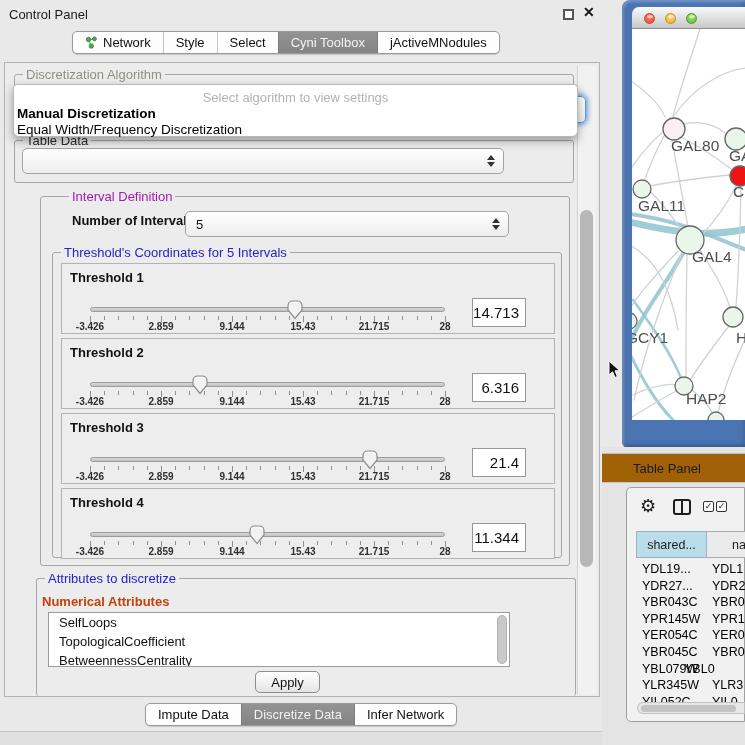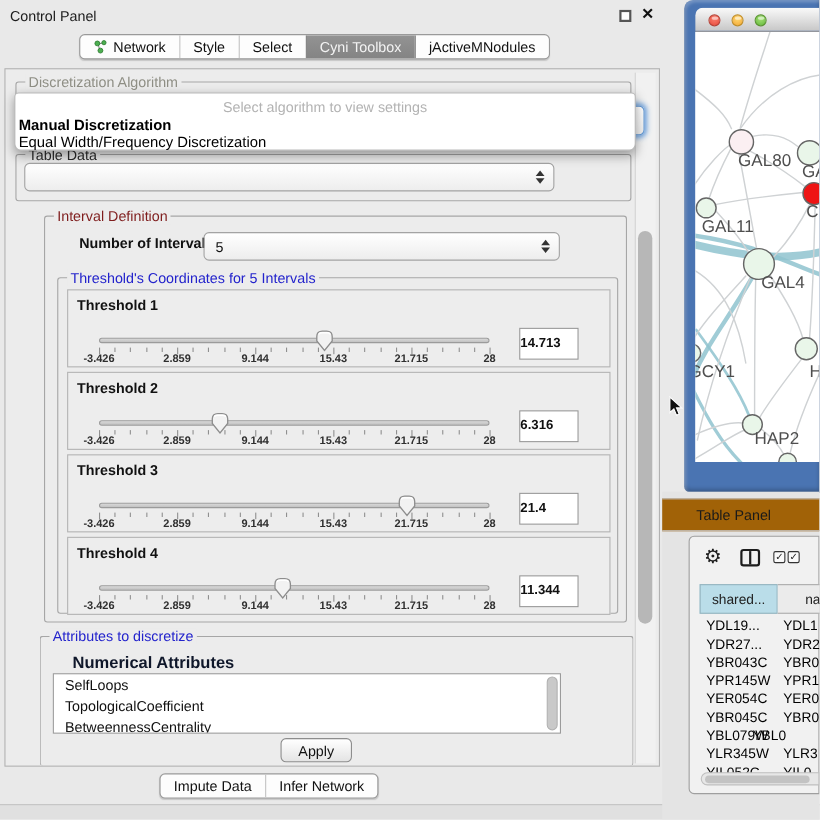--- a/index.html
+++ b/index.html
@@ -15,42 +15,42 @@
   .seg { display:flex; border:1px solid #9a9a9a; border-radius:5px; background:#fdfdfd; overflow:hidden; box-shadow:0 1px 1px rgba(0,0,0,.15); }
   .seg-item { display:flex; align-items:center; gap:5px; padding:3px 12px; font-size:13px; color:#111; border-left:1px solid #c4c4c4; white-space:nowrap; cursor:default; }
   .seg-item:first-child { border-left:none; }
   .seg-item.sel { background:linear-gradient(#939393,#848484); color:#f3f3f3; border-left:1px solid #7c7c7c; }
   .seg-item.sel + .seg-item { border-left:1px solid #7c7c7c; }
 
   #content-panel { left:4px; top:62px; width:596px; height:635px; border:1px solid #b2b2b2; background:#ececec; }
 
   .groupbox { position:absolute; border:1px solid #a6a6a6; border-radius:3px; }
   .grouptitle { position:absolute; top:-8px; left:8px; background:#ececec; padding:0 3px; font-size:13px; white-space:nowrap; }
-  .t-gray { color:#8f8f85; } .t-green { color:#7f1d1d; } .t-blue { color:#2323cc; } .t-dark { color:#2b2b2b; }
+  .t-gray { color:#8f8f85; } .t-green { color:#a21caf;margin-left:20px; } .t-blue { color:#2323cc; } .t-dark { color:#2b2b2b; }
 
   .combo { position:absolute; background:linear-gradient(#ffffff,#ededed); border:1px solid #a3a3a3; border-radius:5px;
            font-size:13px; color:#111; display:flex; align-items:center; padding:0 24px 0 10px; }
   .stepper { position:absolute; right:8px; top:50%; transform:translateY(-50%); display:flex; flex-direction:column; gap:2px; }
   .stepper i { width:0; height:0; border-left:4px solid transparent; border-right:4px solid transparent; }
   .stepper .up { border-bottom:5px solid #333; } .stepper .dn { border-top:5px solid #333; }
 
   #combo-focused { left:22px; top:96px; width:564px; height:27px; border:1px solid #5f97d5; box-shadow:0 0 5px 2px rgba(90,150,220,.85); z-index:5; }
   #algo-popup { left:13px; top:84px; width:565px; height:53px; background:#fff; border:1px solid #b9b9b9; border-radius:4px 4px 6px 6px;
                 box-shadow:0 4px 10px rgba(0,0,0,.35); z-index:6; }
   #algo-hint { position:absolute; top:5px; left:0; right:0; text-align:center; font-size:13px; color:#b3b3b3; }
   .popup-item { position:absolute; left:3px; font-size:13.5px; color:#000; white-space:nowrap; }
 
   .tcard { position:absolute; left:8px; width:494px; height:71px; border:1px solid #b3b3b3; background:#ededed; }
   .tcard-title { position:absolute; left:8px; top:6px; font-size:13px; font-weight:bold; color:#111; }
   .track { position:absolute; left:28px; top:43px; width:355px; height:5px; border:1px solid #9b9b9b; border-radius:3px; background:linear-gradient(#d8d8d8,#c2c2c2); }
   .tickrow .tick { position:absolute; width:1px; background:#8f8f8f; }
   .ticklabel { position:absolute; top:57px; font-size:10px; font-weight:bold; color:#2f2f2f; transform:translateX(-50%); white-space:nowrap; }
   .handle { position:absolute; top:35px; }
   .valbox { position:absolute; left:410px; top:34px; width:54px; height:29px; background:#fff; border:1px solid #979797;
-            font-size:12px; color:#111; text-align:left; padding:5px 6px 0 0;font-weight:bold; }
+            font-size:15px; color:#111; text-align:right; padding:5px 6px 0 0; }
 
   #attr-list { left:48px; top:612px; width:462px; height:55px; background:#fff; border:1px solid #9b9b9b; overflow:hidden; }
   .attr-item { position:absolute; left:10px; font-size:13px; color:#111; white-space:nowrap; }
   #attr-scroll { position:absolute; right:2px; top:2px; width:10px; height:49px; background:#c9c9c9; border-radius:5px; border:1px solid #b2b2b2; }
 
   .btn { position:absolute; background:linear-gradient(#ffffff,#e4e4e4); border:1px solid #8d8d8d; border-radius:5px;
          font-size:13px; color:#111; text-align:center; padding-top:3px; }
 
   .vscroll-track { left:577px; top:66px; width:19px; height:628px; background:#f1f1f1; border-left:1px solid #d2d2d2; }
   .vscroll-thumb { left:580px; top:210px; width:13px; height:357px; background:#b7b7b7; border-radius:7px; }
@@ -332,36 +332,39 @@
             <path d="M4,5 Q4,3.5 7,3.5 L11,3.5 Q14,3.5 14,5" fill="none" stroke="#ffffff" stroke-width="1.2"></path>
           </svg></div>
         <div class="valbox">11.344</div>
       </div>
     </div>
 </div>
 
 <div class="groupbox" style="left:36px;top:578px;width:540px;height:118px;border-bottom:none;">
   <span class="grouptitle t-blue">Attributes to discretize</span>
 </div>
-<div class="abs" style="left:42px;top:594px;font-size:15px;font-weight:bold;color:#0f172a;margin-left:24px;">Numerical Attributes</div>
+<div class="abs" style="left:42px;top:594px;font-size:13px;font-weight:bold;color:#c2410c;">Numerical Attributes</div>
 <div class="abs" id="attr-list">
   <div id="attr-scroll"></div>
 <div class="attr-item" style="top: 2px;">SelfLoops</div>
     <div class="attr-item" style="top: 21px;">TopologicalCoefficient</div>
     <div class="attr-item" style="top: 40px; text-align: center;">BetweennessCentrality</div>
   </div>
 
 <div class="btn" id="apply-btn" style="left:255px;top:671px;width:65px;height:22px;">Apply</div>
 
 <div class="abs vscroll-track"></div>
 <div class="abs vscroll-thumb"></div>
 
 <div class="abs seg" id="bottom-tabs" style="left:145px;top:703px;">
     <div class="seg-item">
       <span>Impute Data</span>
+    </div>
+    <div class="seg-item sel">
+      <span>Discretize Data</span>
     </div>
     <div class="seg-item">
       <span>Infer Network</span>
     </div>
   </div>
 <div class="abs" id="bottom-strip"></div>
 
 <div class="abs" id="net-frame"></div>
 <div class="abs" id="net-titlebar">
   <span class="tl" id="tl-red"></span>

